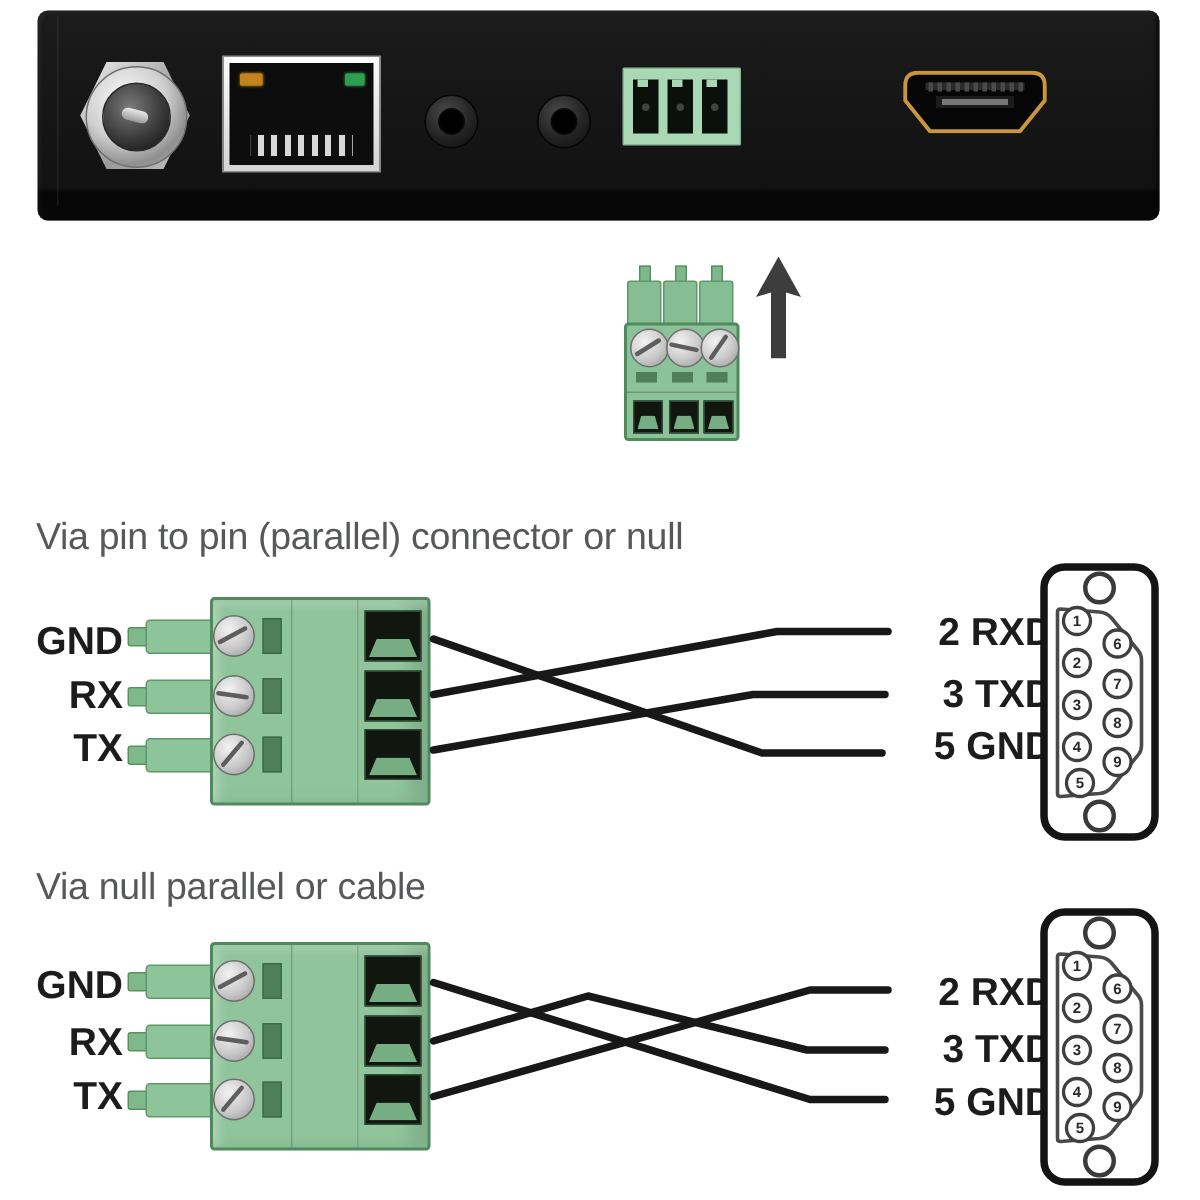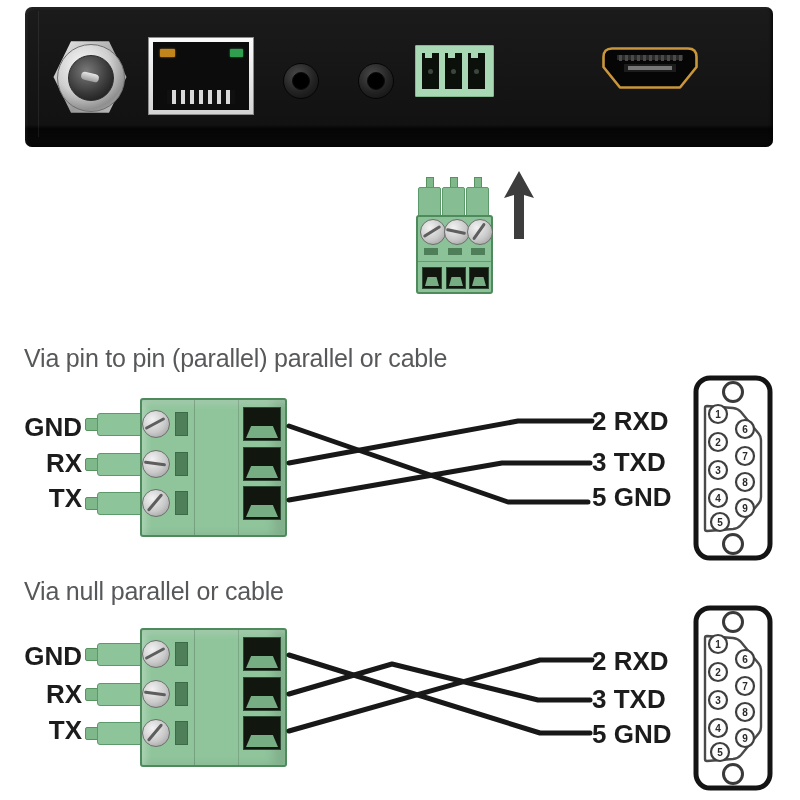--- a/index.html
+++ b/index.html
@@ -90,21 +90,21 @@
   .r1.tb-slot{top:14px;} .r2.tb-slot{top:54px;} .r3.tb-slot{top:93px;}
   .r1.sqopen{top:9px;} .r2.sqopen{top:49px;} .r3.sqopen{top:88px;}
   .tblock .tsc.r1::after{transform:rotate(-28deg);}
   .tblock .tsc.r2::after{transform:rotate(8deg);}
   .tblock .tsc.r3::after{transform:rotate(-50deg);}
   #tblock1{top:398px;} #tblock2{top:628px;}
   
   .title{position:absolute;left:24px;font-size:25px;color:#57585a;letter-spacing:-.2px;white-space:nowrap;}
   #title1{top:344px;} #title2{top:577px;}
   .pinlbl{position:absolute;width:68px;text-align:right;font-size:26px;font-weight:600;color:#1c1c1c;line-height:28px;}
-  .rxlbl{position:absolute;left:592px;width:110px;text-align:left;font-size:26px;font-weight:600;color:#1c1c1c;line-height:28px;}
+  .rxlbl{position:absolute;left:592px;width:110px;text-align:right;font-size:26px;font-weight:600;color:#1c1c1c;line-height:28px;}
   
   #wires{position:absolute;left:0;top:0;width:800px;height:800px;pointer-events:none;}
   .wire{fill:none;stroke:#181818;stroke-width:5;stroke-linejoin:round;stroke-linecap:round;}
   
   .db9{position:absolute;left:693px;width:80px;height:186px;}
   #db9-1{top:375px;} #db9-2{top:605px;}
   .db9 text{font-family:"Liberation Sans",sans-serif;font-size:10px;fill:#2a2a2a;font-weight:600;}
   .arrow{position:absolute;left:503px;top:171px;width:32px;height:68px;}
 </style>
 </head>
@@ -175,21 +175,21 @@
       <div class="sqopen sq2"></div>
       <div class="sqopen sq3"></div>
     </div>
   </div>
   <div class="arrow">
     <svg width="32" height="68" viewBox="0 0 32 68">
       <polygon points="16,0 31,27 21,24 21,68 11,68 11,24 1,27" fill="#3d3d3d"></polygon>
     </svg>
   </div>
 
-  <div class="title" id="title1">Via pin to pin (parallel) parallel or cable</div>
+  <div class="title" id="title1">Via pin to pin (parallel) connector or null</div>
 
   <div class="pinlbl" style="left:14px;top:413px">GND</div>
   <div class="pinlbl" style="left:14px;top:449px">RX</div>
   <div class="pinlbl" style="left:14px;top:484px">TX</div>
 
   <div class="tblock" id="tblock1">
     <div class="tb-tip r1"></div>
     <div class="tb-tip r2"></div>
     <div class="tb-tip r3"></div>
     <div class="tb-base r1"></div>

